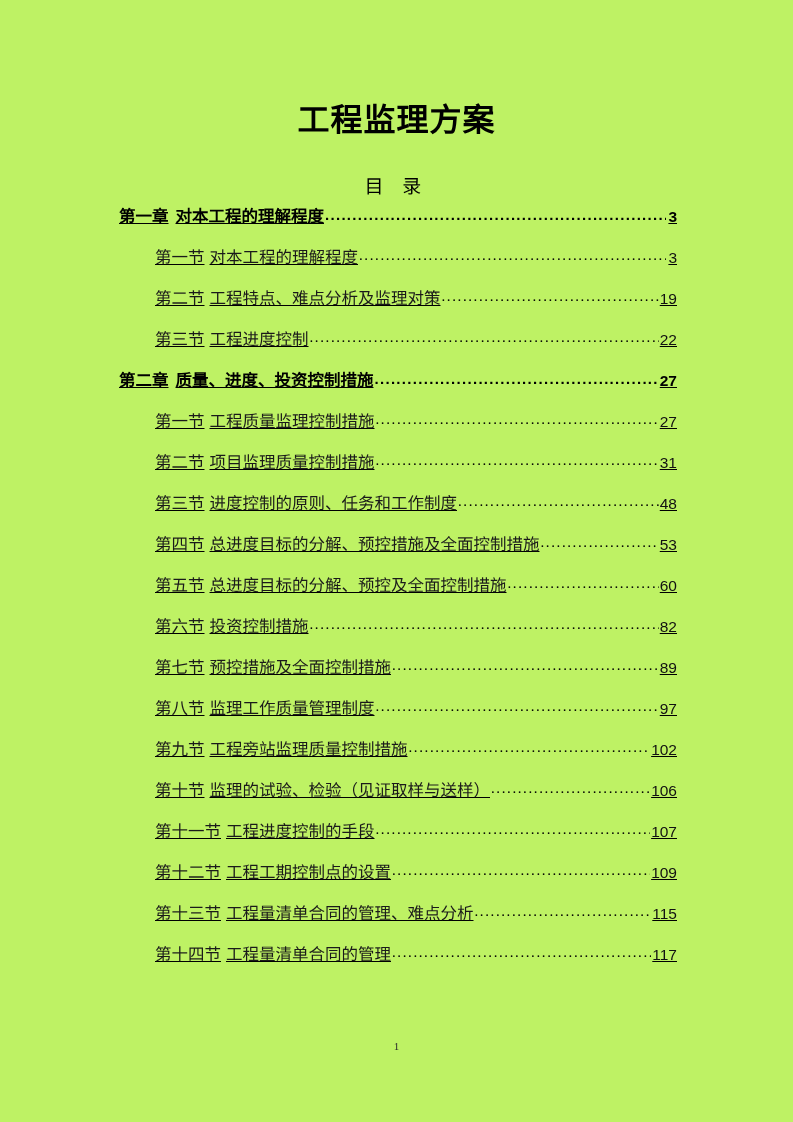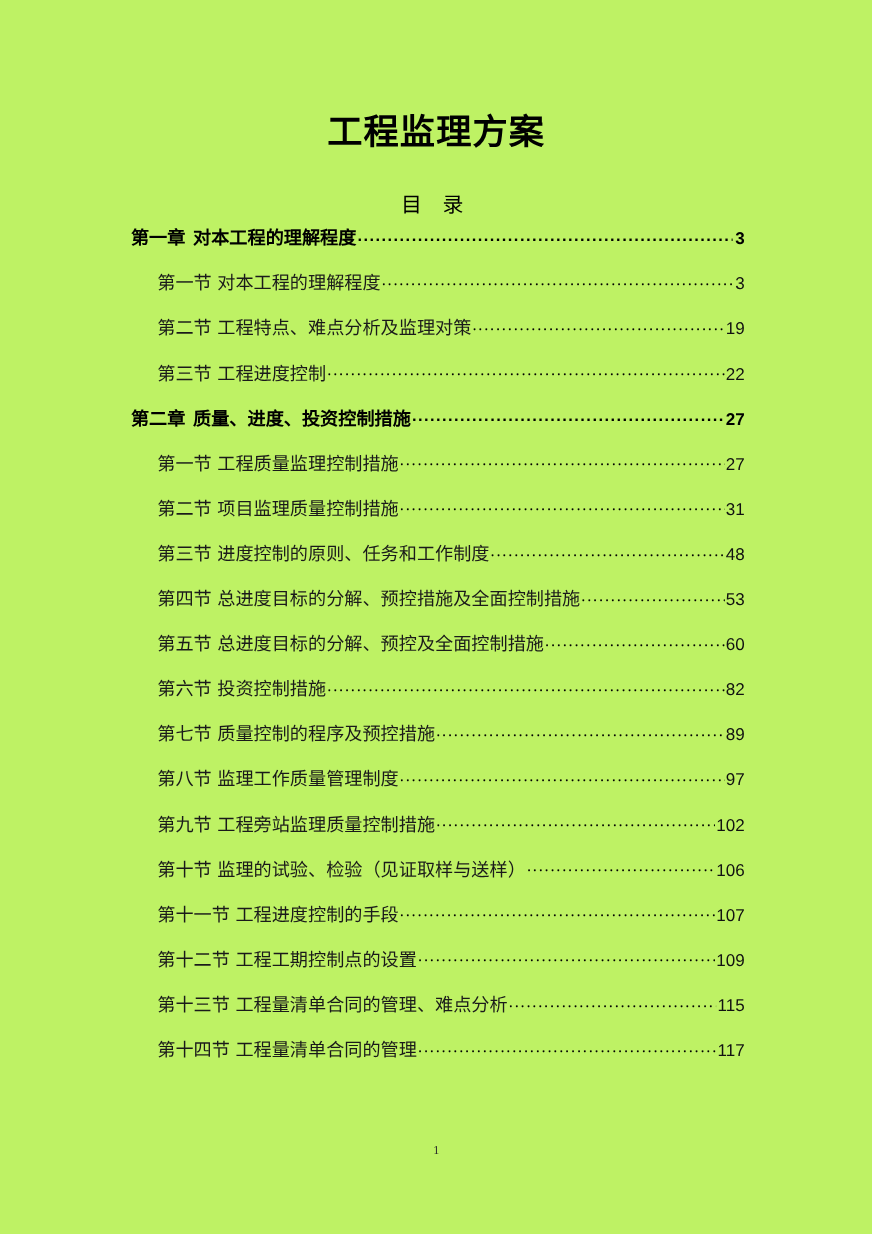--- a/index.html
+++ b/index.html
@@ -49,20 +49,21 @@
     letter-spacing: 7px;
     color: #000000;
   }
 
   
   .toc {
     position: absolute;
     top: 203px;
     left: 119px;
     width: 558px;
+    text-decoration: underline;
   }
 
   .toc-entry {
     display: flex;
     align-items: baseline;
     width: 100%;
     box-sizing: border-box;
     white-space: nowrap;
     overflow: hidden;
   }
@@ -87,20 +88,21 @@
   }
 
   .toc-label {
     flex: 0 0 auto;
   }
   .toc-entry.level-1 .toc-num {
     margin-right: 7px;
   }
   .toc-entry.level-2 .toc-num {
     margin-right: 5px;
+    margin-left: 12px;
   }
 
   .toc-leader {
     flex: 1 1 auto;
     min-width: 6px;
     overflow: hidden;
     position: relative;
     height: 1em;
     margin: 0 1px;
   }
@@ -218,21 +220,21 @@
         <span class="toc-page">60</span>
       </div>
       <div class="toc-entry level-2">
         <span class="toc-label toc-num">第六节</span>
         <span class="toc-label toc-text">投资控制措施</span>
         <span class="toc-leader"></span>
         <span class="toc-page">82</span>
       </div>
       <div class="toc-entry level-2">
         <span class="toc-label toc-num">第七节</span>
-        <span class="toc-label toc-text">质量控制的程序及预控措施</span>
+        <span class="toc-label toc-text">预控措施及全面控制措施</span>
         <span class="toc-leader"></span>
         <span class="toc-page">89</span>
       </div>
       <div class="toc-entry level-2">
         <span class="toc-label toc-num">第八节</span>
         <span class="toc-label toc-text">监理工作质量管理制度</span>
         <span class="toc-leader"></span>
         <span class="toc-page">97</span>
       </div>
       <div class="toc-entry level-2">

